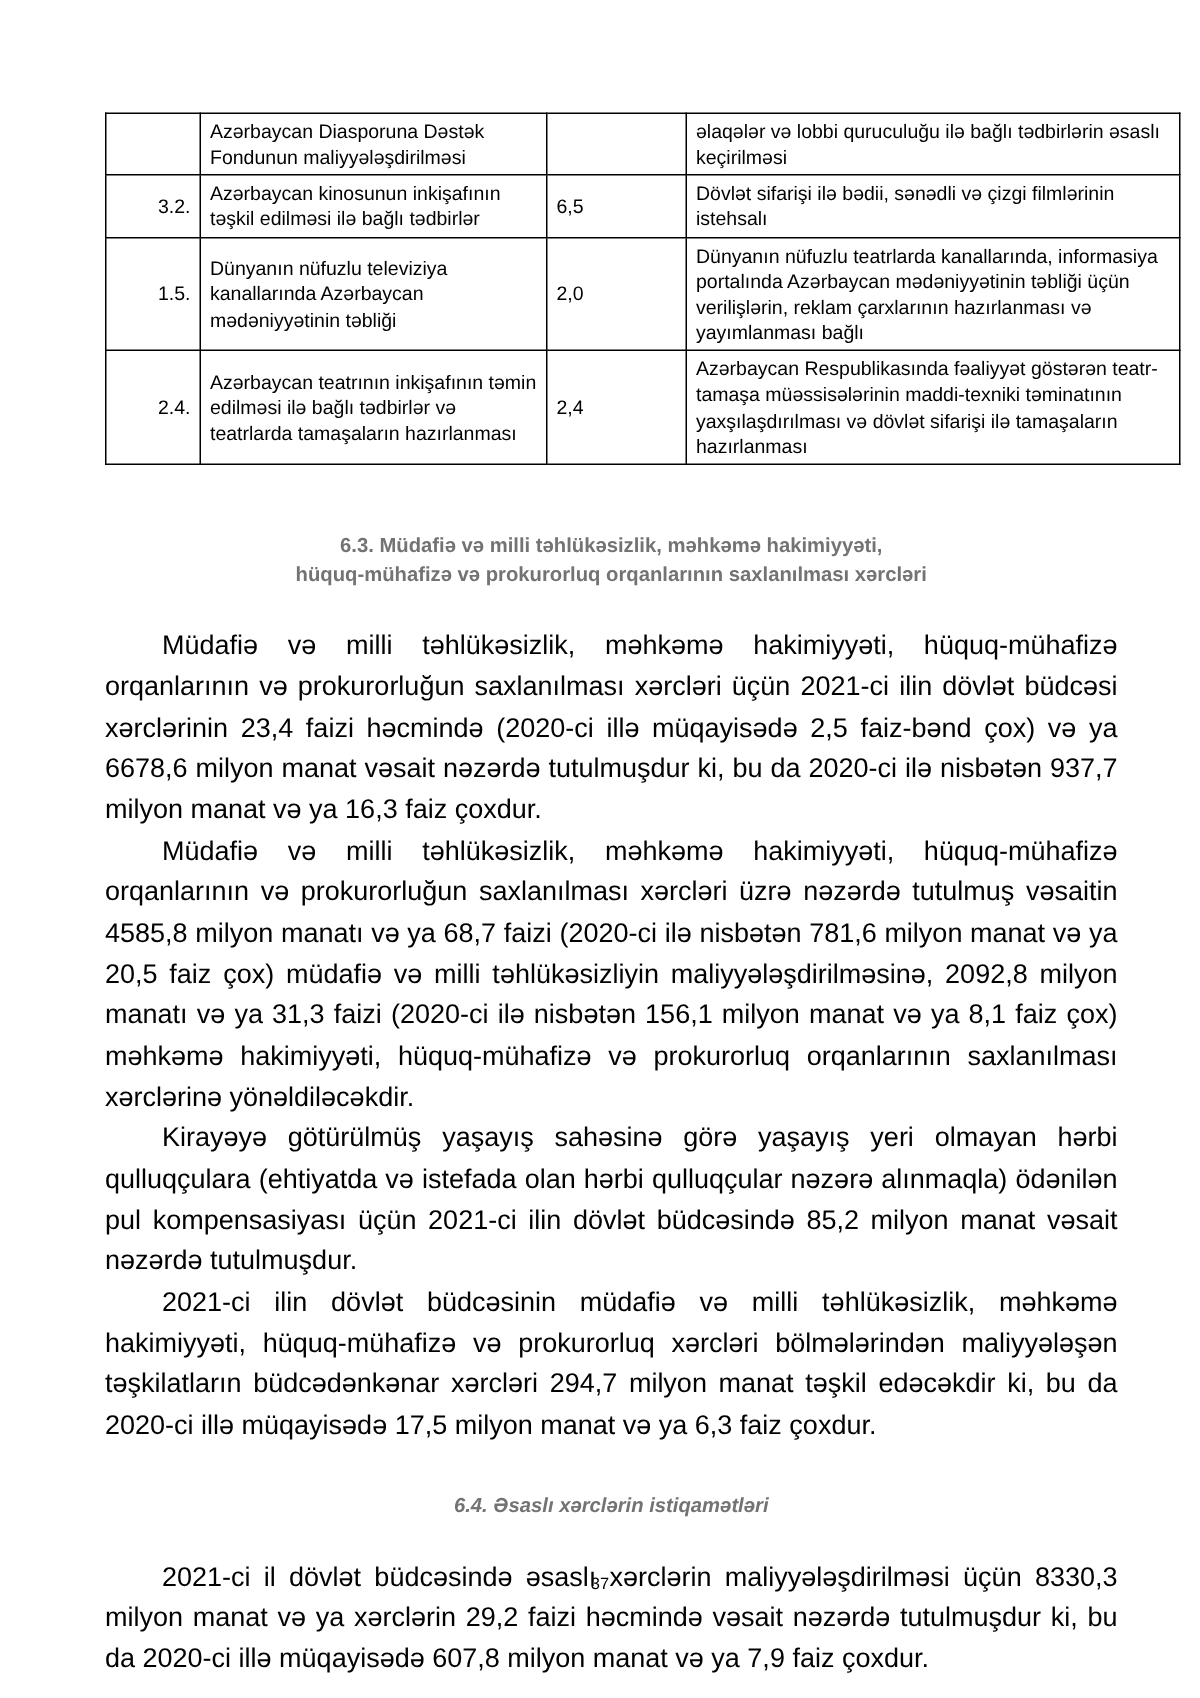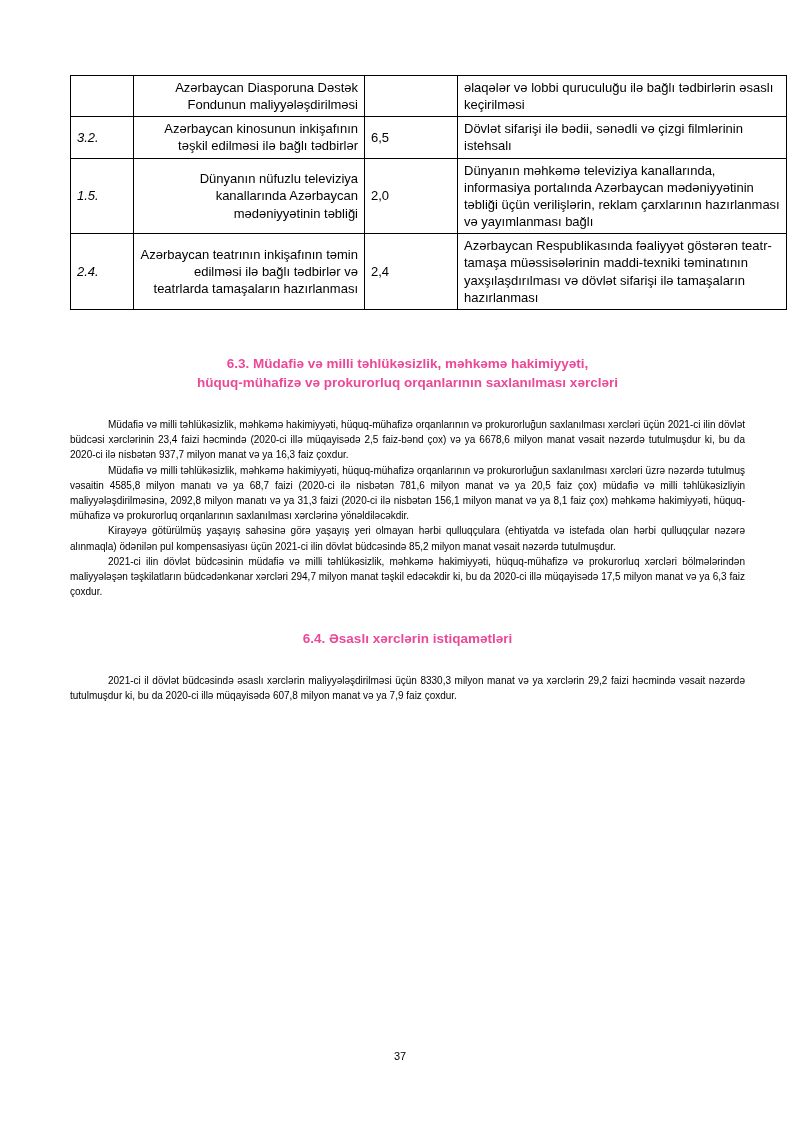--- a/index.html
+++ b/index.html
@@ -19,39 +19,39 @@
     width:676px;
     font-size:13px;
     line-height:1.32;
   }
   table.doc-table td{
     border:1px solid #000;
     padding:3px 6px;
     vertical-align:middle;
     word-wrap:break-word;
   }
-  td.c-num{width:50px;text-align:left;font-style:italic;}
-  td.c-desc{width:218px;text-align:right;}
+  td.c-num{width:50px;text-align:right;}
+  td.c-desc{width:218px;text-align:left;}
   td.c-val{width:80px;text-align:left;}
   td.c-detail{width:316px;text-align:left;vertical-align:top;}
   .heading{
-    color:#ec4899;
+    color:#737373;
     font-weight:bold;
     font-size:13.5px;
     text-align:center;
     line-height:1.45;
     white-space:pre-line;
     margin:44px 0 24px 0;
   }
-  .heading.second{margin:30px 0 24px 0;}
+  .heading.second{margin:30px 0 24px 0;font-style:italic;}
   .body-text p{
     margin:0;
     text-align:justify;
     text-indent:38px;
-    font-size:10px;
+    font-size:18px;
     line-height:1.52;
   }
   .page-number{
     position:absolute;
     left:0;right:0;
     bottom:70px;
     text-align:center;
     font-size:11px;
   }
 </style>
@@ -71,21 +71,21 @@
       <tr>
         <td class="c-num">3.2.</td>
         <td class="c-desc">Azərbaycan kinosunun inkişafının təşkil edilməsi ilə bağlı tədbirlər</td>
         <td class="c-val">6,5</td>
         <td class="c-detail">Dövlət sifarişi ilə bədii, sənədli və çizgi filmlərinin istehsalı</td>
       </tr>
       <tr>
         <td class="c-num">1.5.</td>
         <td class="c-desc">Dünyanın nüfuzlu televiziya kanallarında Azərbaycan mədəniyyətinin təbliği</td>
         <td class="c-val">2,0</td>
-        <td class="c-detail">Dünyanın məhkəmə televiziya kanallarında, informasiya portalında Azərbaycan mədəniyyətinin təbliği üçün verilişlərin, reklam çarxlarının hazırlanması və yayımlanması bağlı</td>
+        <td class="c-detail">Dünyanın nüfuzlu teatrlarda kanallarında, informasiya portalında Azərbaycan mədəniyyətinin təbliği üçün verilişlərin, reklam çarxlarının hazırlanması və yayımlanması bağlı</td>
       </tr>
       <tr>
         <td class="c-num">2.4.</td>
         <td class="c-desc">Azərbaycan teatrının inkişafının təmin edilməsi ilə bağlı tədbirlər və teatrlarda tamaşaların hazırlanması</td>
         <td class="c-val">2,4</td>
         <td class="c-detail">Azərbaycan Respublikasında fəaliyyət göstərən teatr-tamaşa müəssisələrinin maddi-texniki təminatının yaxşılaşdırılması və dövlət sifarişi ilə tamaşaların hazırlanması</td>
       </tr>
     </tbody>
   </table>
 

